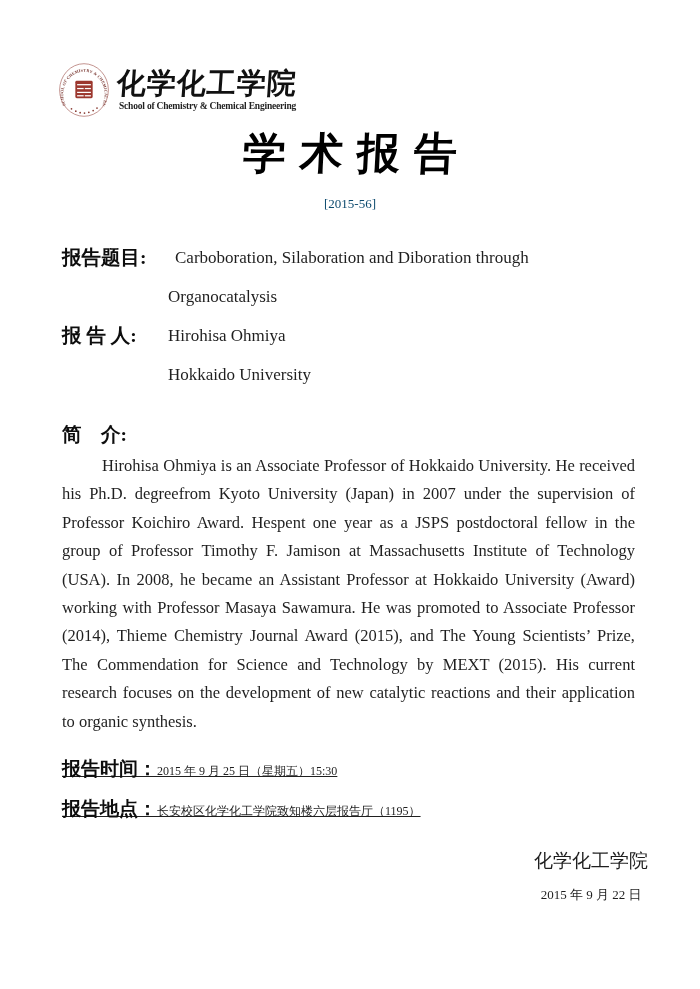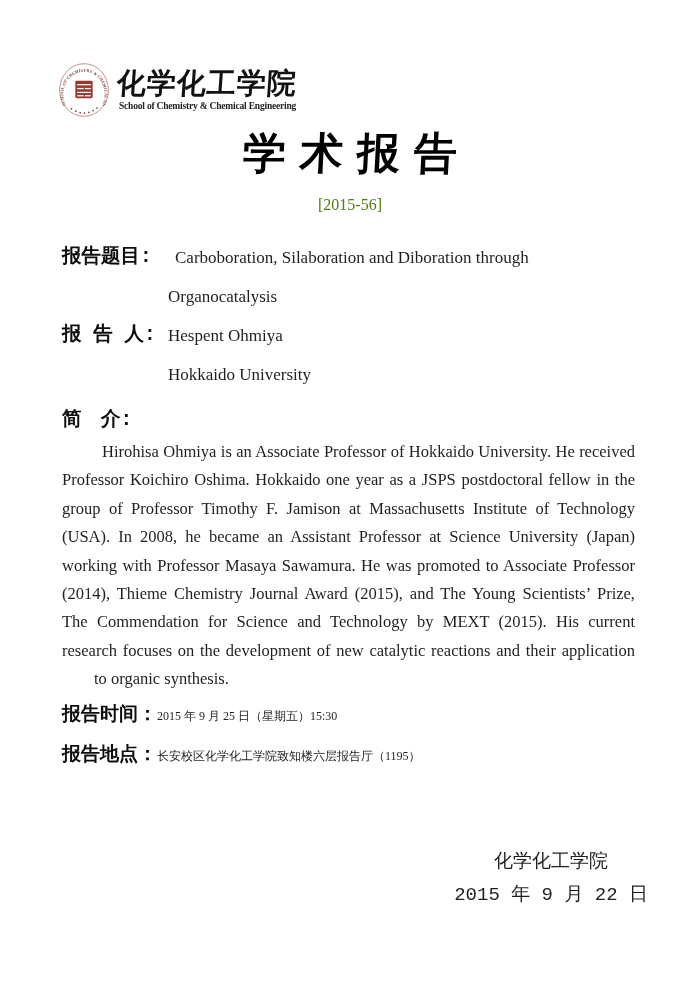--- a/index.html
+++ b/index.html
@@ -39,63 +39,63 @@
     position: absolute; top: 126px; left: 0; width: 100%;
     margin: 0; text-align: center;
     font-size: 43px; font-weight: 900; color: #000;
     letter-spacing: 14px; text-indent: 14px;
     transform: skewX(-3deg);
     line-height: 56px;
     font-family: "Liberation Serif", serif;
   }
   .issue-no {
     position: absolute; top: 196px; left: 0; width: 100%;
-    text-align: center; font-size: 16px; color: #4d7c0f;
+    text-align: center; font-size: 13px; color: #0c4a6e;
   }
 
   
   .content {
     position: absolute; left: 62px; top: 238px; width: 573px;
   }
   .row { display: flex; align-items: flex-start; }
   .lbl {
     width: 106px; flex-shrink: 0;
     font-weight: bold; font-size: 19.5px; color: #0d0d0d;
     line-height: 39px;
-    font-family: Liberation Mono, monospace;
+    font-family: Liberation Serif, serif;
   }
   .val { flex: 1; font-size: 17px; line-height: 39px; }
   .val .first-line { padding-left: 7px; }
   .intro-row .lbl { line-height: 33px; }
 
   .para { margin-top: 1px; }
   .para-line {
     font-size: 16.5px; line-height: 28.4px;
     text-align: justify; text-align-last: justify;
     white-space: nowrap;
   }
   .para-line.first { text-indent: 40px; }
-  .para-line.last { text-align-last: left; margin-left: 32px; }
+  .para-line.last { text-align-last: left; }
 
-  .info { margin-top: 1px; }
+  .info { margin-top: 14px; text-decoration: underline; }
   .info-row { display: flex; align-items: baseline; line-height: 37px; }
   .lbl-hei {
     font-weight: bold; font-size: 19px; color: #0d0d0d;
     font-family: "Liberation Sans", sans-serif;
     flex-shrink: 0;
   }
   .info-val { font-size: 12px; color: #1f1f1f; }
 
   
   .sig-block {
     position: absolute; top: 844px; right: 52px;
     text-align: center; line-height: 34px;
   }
   .sig-name { font-size: 19px; }
-  .sig-date { font-size: 19px; font-family: Liberation Mono, monospace; }
+  .sig-date { font-size: 13px; }
 </style>
 </head>
 <body>
 
 <div class="page">
 
   <header class="letterhead">
     <svg class="seal" viewBox="0 0 54 58" aria-hidden="true">
       <ellipse cx="27" cy="29" rx="25.3" ry="27.3" fill="none" stroke="#a56059" stroke-width="0.7"></ellipse>
       <defs>
@@ -138,34 +138,35 @@
       <span class="lbl">报告题目:</span>
       <div class="val">
         <div class="first-line">Carboboration, Silaboration and Diboration through</div>
         <div>Organocatalysis</div>
       </div>
     </div>
 
     <div class="row speaker-row">
       <span class="lbl">报 告 人:</span>
       <div class="val">
-        <div>Hespent Ohmiya</div>
+        <div>Hirohisa Ohmiya</div>
         <div>Hokkaido University</div>
       </div>
     </div>
 
-    <div class="row intro-row" style="margin-top:10px">
+    <div class="row intro-row" style="margin-top:24px">
       <span class="lbl">简　介:</span>
     </div>
 
     <div class="para">
       <div class="para-line first">Hirohisa Ohmiya is an Associate Professor of Hokkaido University. He received</div>
-      <div class="para-line">Professor Koichiro Oshima. Hokkaido one year as a JSPS postdoctoral fellow in the</div>
+      <div class="para-line">his Ph.D. degreefrom Kyoto University (Japan) in 2007 under the supervision of</div>
+      <div class="para-line">Professor Koichiro Award. Hespent one year as a JSPS postdoctoral fellow in the</div>
       <div class="para-line">group of Professor Timothy F. Jamison at Massachusetts Institute of Technology</div>
-      <div class="para-line">(USA). In 2008, he became an Assistant Professor at Science University (Japan)</div>
+      <div class="para-line">(USA). In 2008, he became an Assistant Professor at Hokkaido University (Award)</div>
       <div class="para-line">working with Professor Masaya Sawamura. He was promoted to Associate Professor</div>
       <div class="para-line">(2014), Thieme Chemistry Journal Award (2015), and The Young Scientists’ Prize,</div>
       <div class="para-line">The Commendation for Science and Technology by MEXT (2015). His current</div>
       <div class="para-line">research focuses on the development of new catalytic reactions and their application</div>
       <div class="para-line last">to organic synthesis.</div>
     </div>
 
     <div class="info">
       <div class="info-row">
         <span class="lbl-hei">报告时间：</span>

